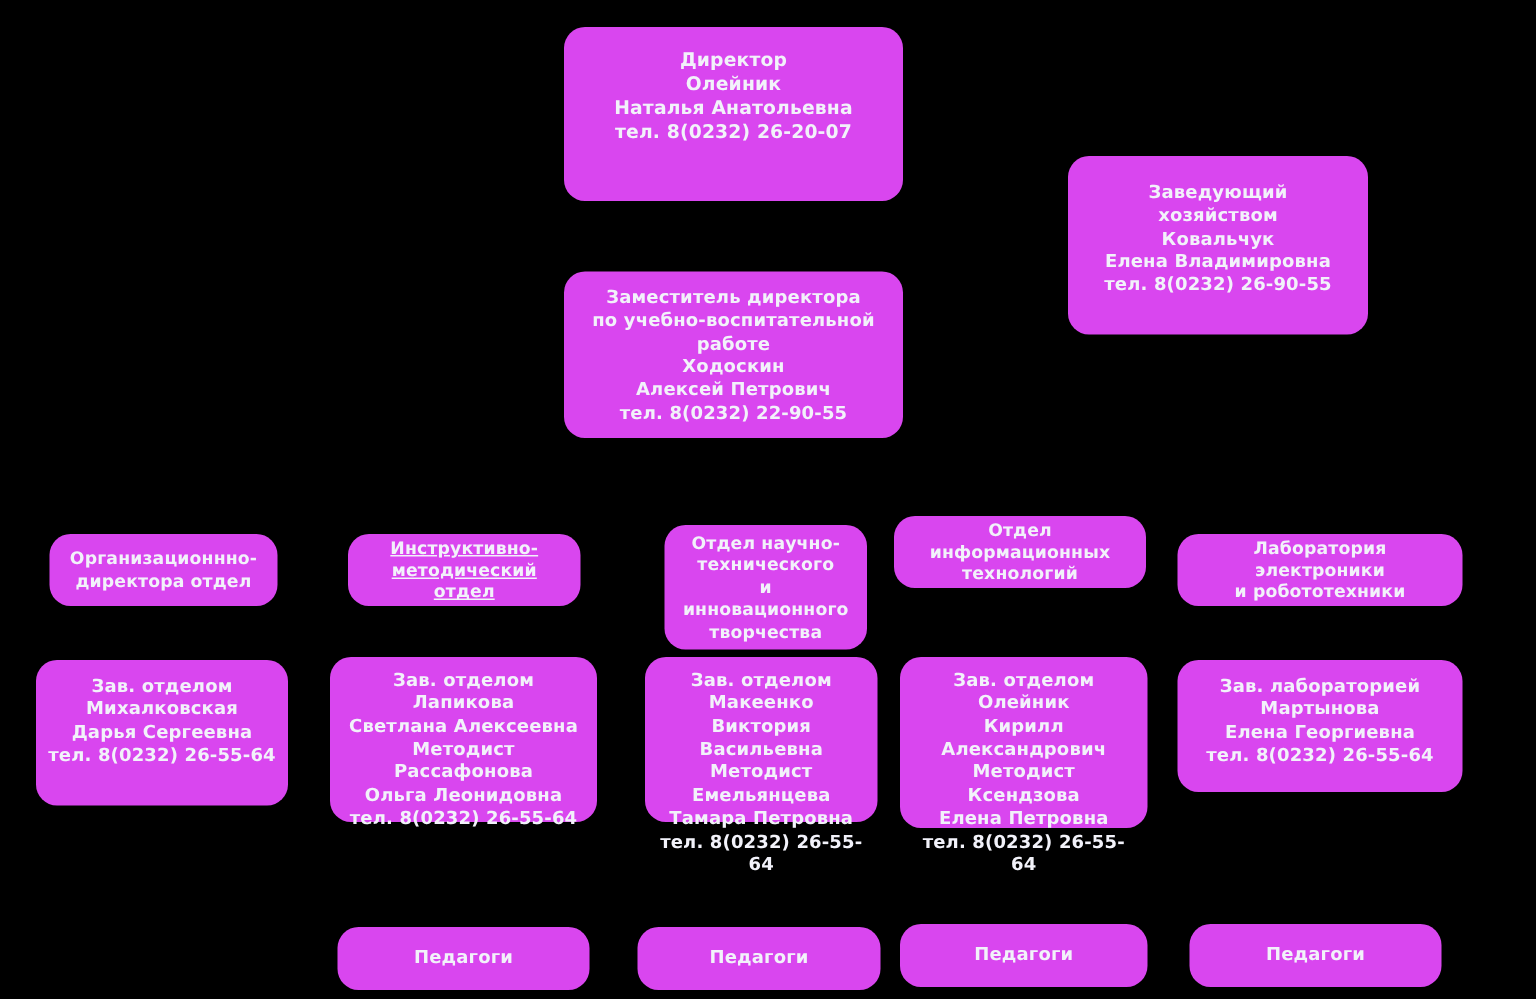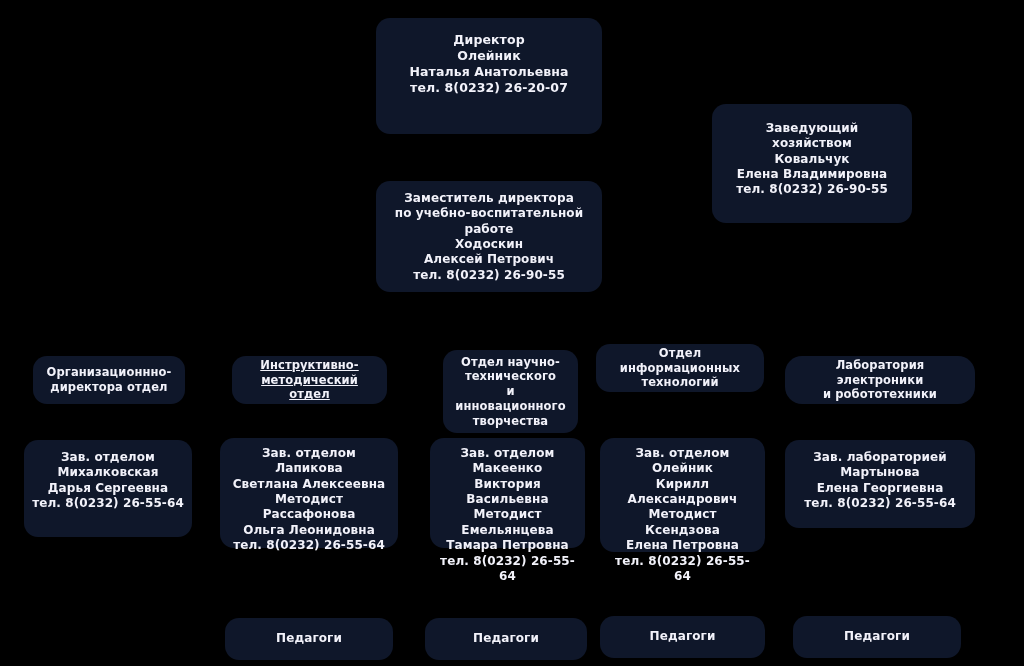--- a/index.html
+++ b/index.html
@@ -10,21 +10,21 @@
   #chart-root {
     position: relative;
     width: 1024px;
     height: 666px;
     background: #000000;
     overflow: hidden;
     font-family: "DejaVu Sans", "Liberation Sans", sans-serif;
   }
   .node {
     position: absolute;
-    background: #0f172a;
+    background: #d946ef;
     color: #f2f2fa;
     border-radius: 14px;
     box-sizing: border-box;
     display: flex;
     align-items: center;
     justify-content: center;
     text-align: center;
     font-weight: bold;
     letter-spacing: 0.1px;
     box-shadow: 2px 3px 3px rgba(0,0,0,0.85);
@@ -60,21 +60,21 @@
 Елена Владимировна
 тел. 8(0232) 26-90-55</div>
   </div>
 
   <div class="node n-md pad-top" style="left:376px; top:181px; width:226px; height:111px; padding-top:10px;">
     <div class="lines">Заместитель директора
 по учебно-воспитательной
 работе
 Ходоскин
 Алексей Петрович
-тел. 8(0232) 26-90-55</div>
+тел. 8(0232) 22-90-55</div>
   </div>
 
   <div class="node n-sm" style="left:33px; top:356px; width:152px; height:48px;">
     <div class="lines">Организационнно-
 директора отдел</div>
   </div>
 
   <div class="node n-sm" style="left:232px; top:356px; width:155px; height:48px;text-decoration:underline;">
     <div class="lines">Инструктивно-
 методический отдел</div>
@@ -85,21 +85,21 @@
 технического
 и инновационного
 творчества</div>
   </div>
 
   <div class="node n-sm" style="left:596px; top:344px; width:168px; height:48px;">
     <div class="lines">Отдел информационных
 технологий</div>
   </div>
 
-  <div class="node n-sm" style="left:785px; top:356px; width:190px; height:48px;border-radius:17px;">
+  <div class="node n-sm" style="left:785px; top:356px; width:190px; height:48px;">
     <div class="lines">Лаборатория электроники
 и робототехники</div>
   </div>
 
   <div class="node n-md pad-top" style="left:24px; top:440px; width:168px; height:97px; padding-top:10px;">
     <div class="lines">Зав. отделом
 Михалковская
 Дарья Сергеевна
 тел. 8(0232) 26-55-64</div>
   </div>

